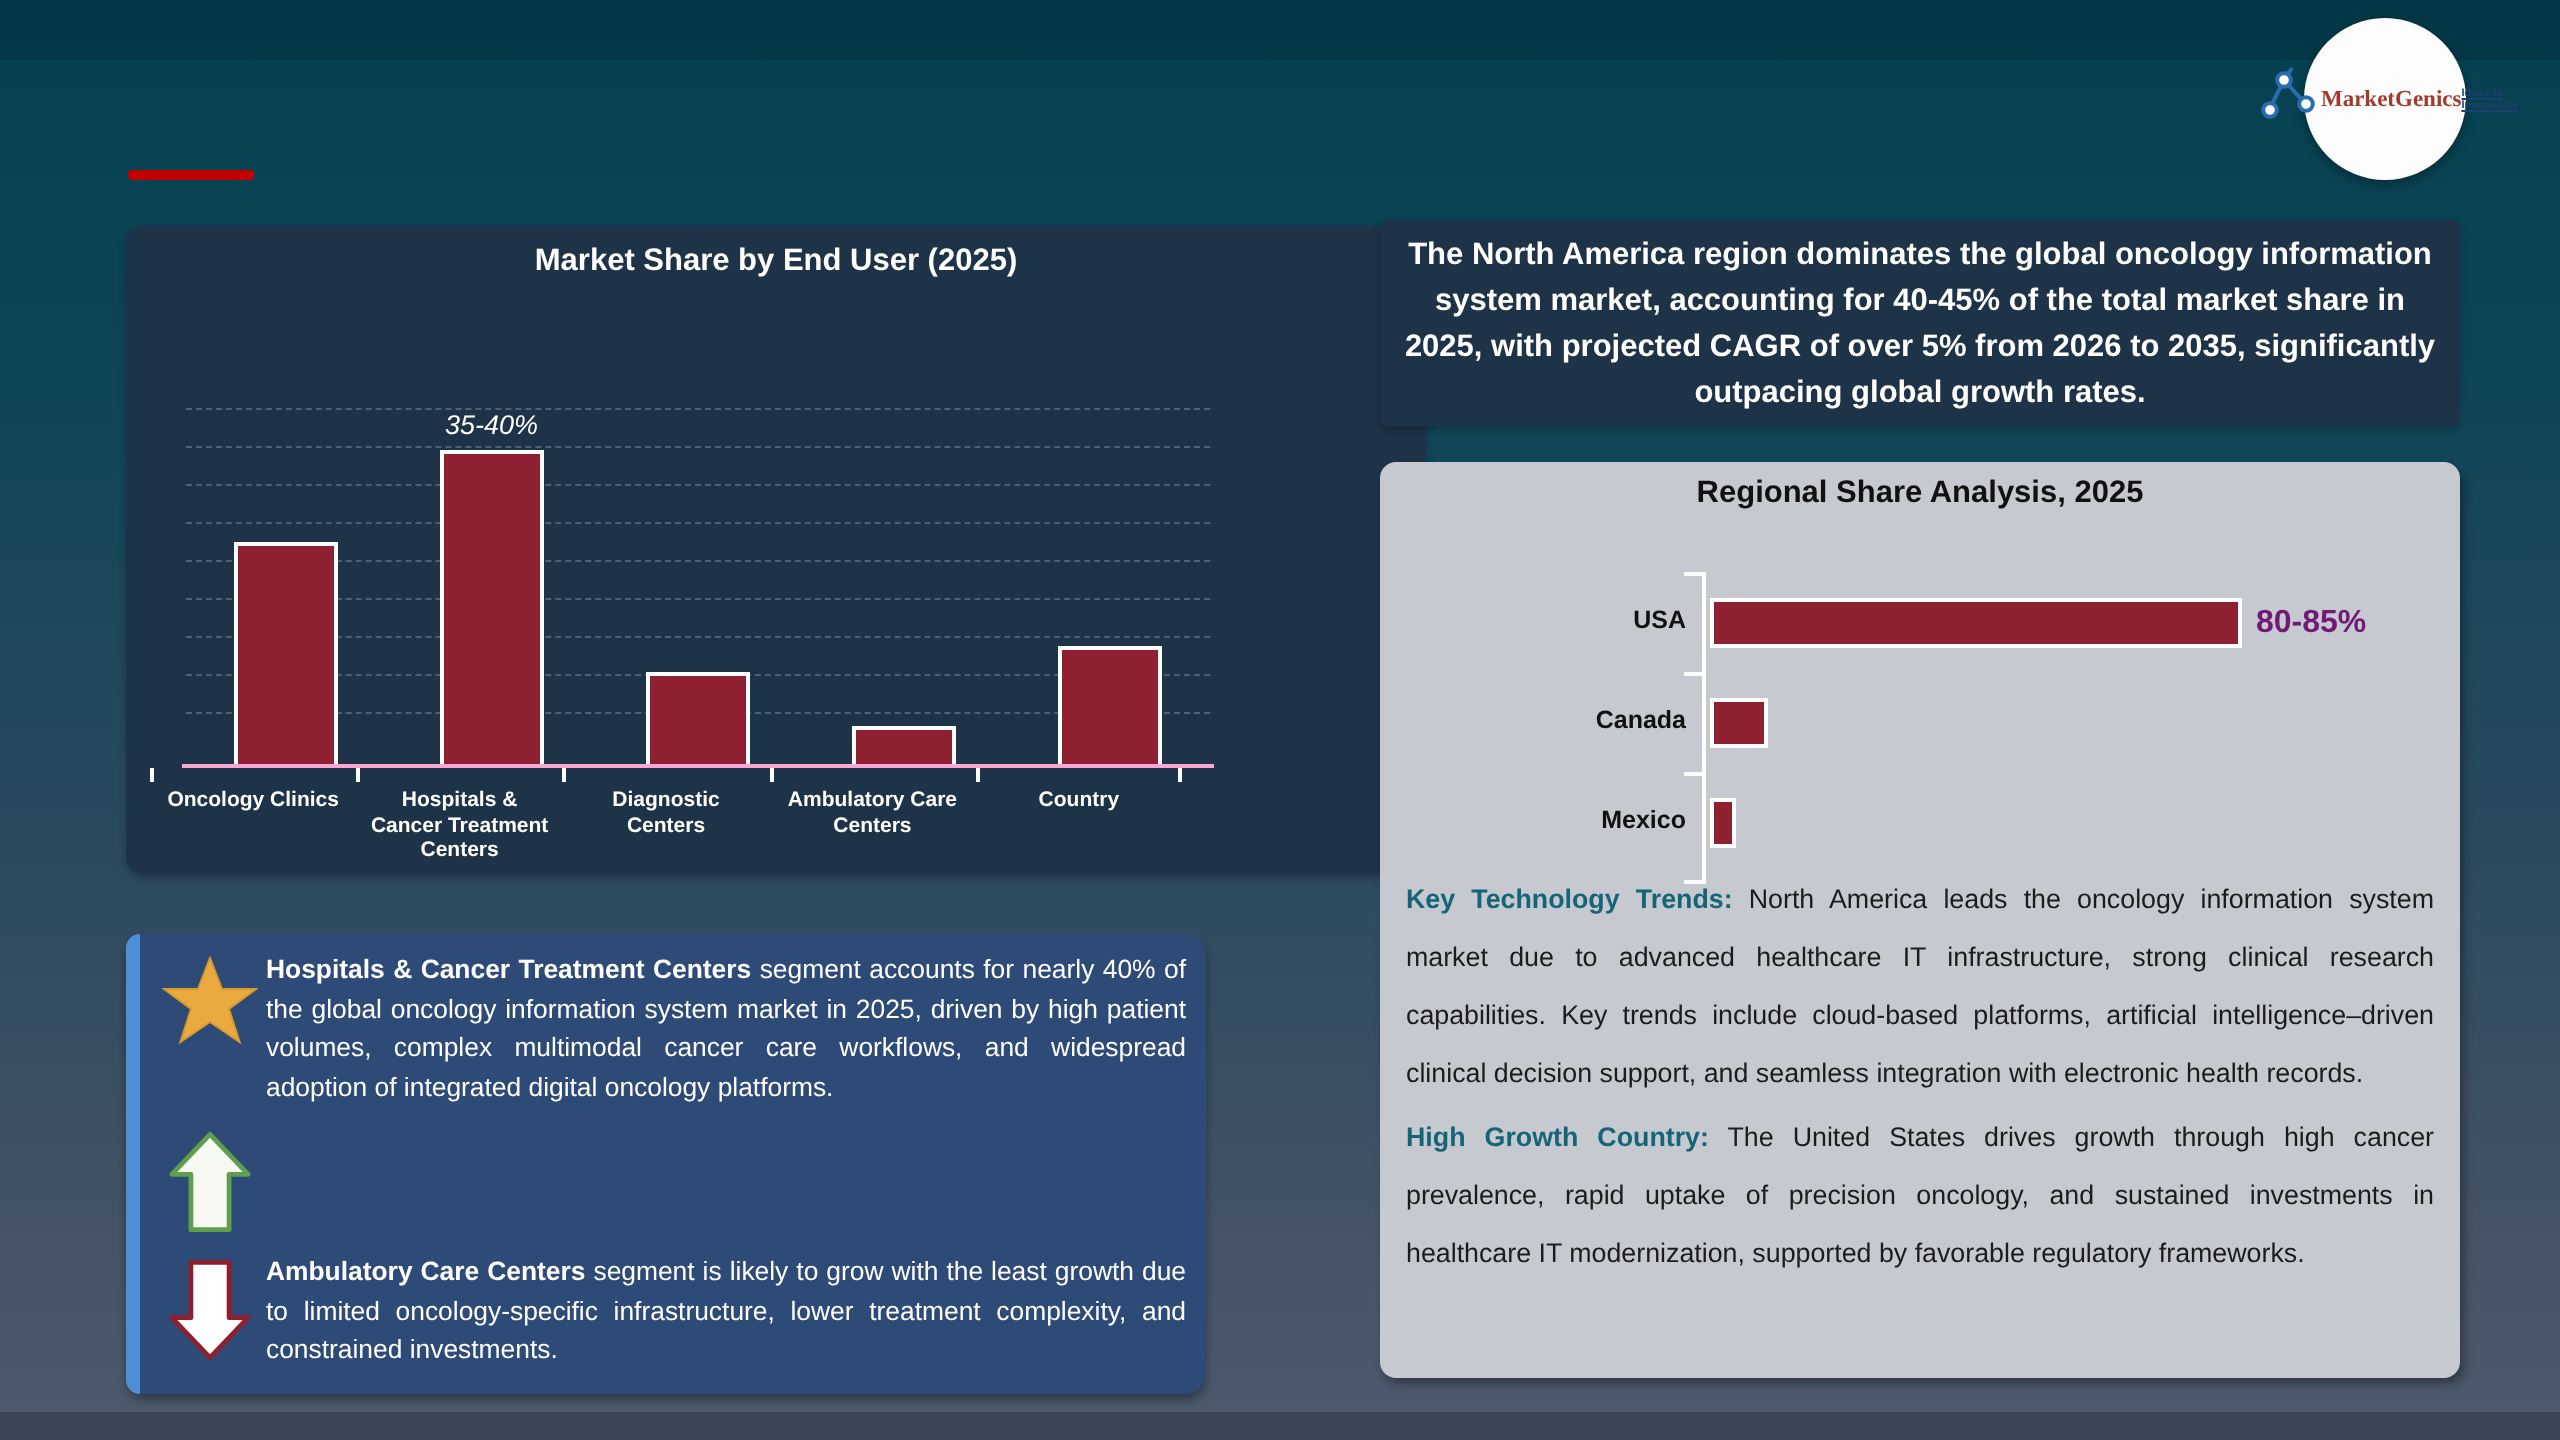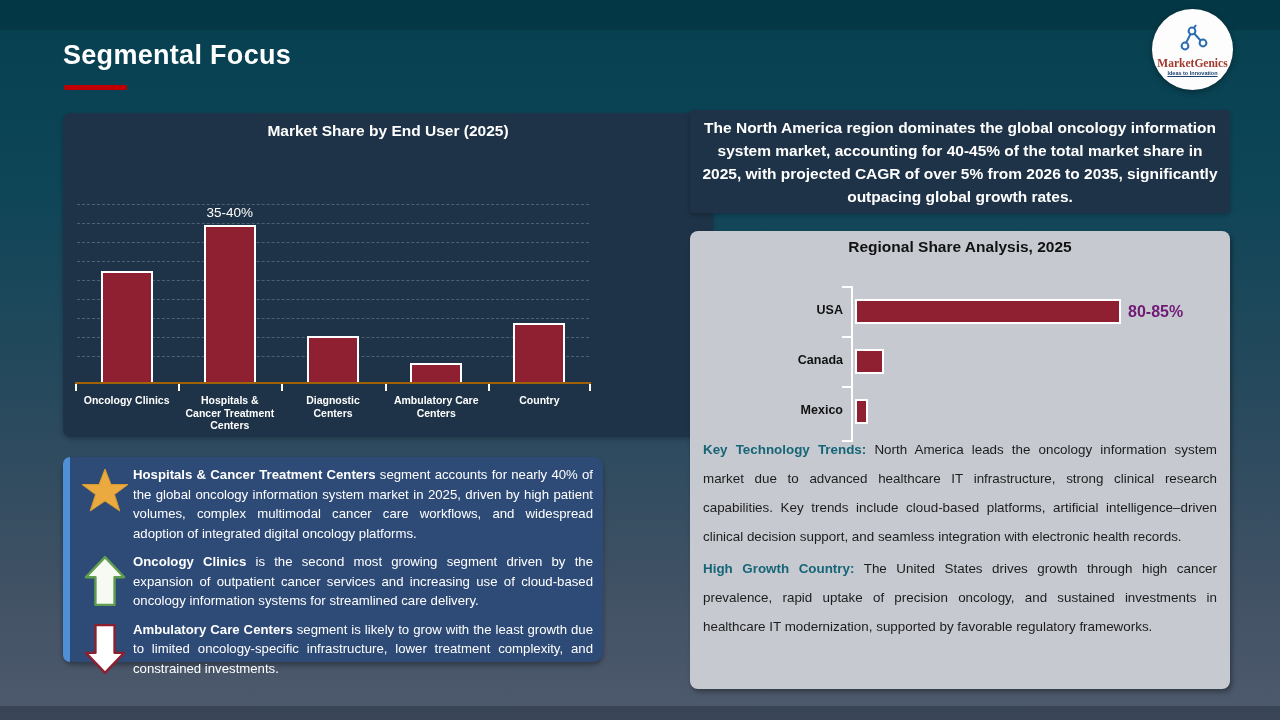--- a/index.html
+++ b/index.html
@@ -8,38 +8,38 @@
     font-family:"Liberation Sans",sans-serif;
     background:linear-gradient(180deg,#06404f 0%,#0d4557 25%,#2c4a5e 60%,#445366 85%,#4e5a6d 100%);
   }
   .top-band{position:absolute;top:0;left:0;right:0;height:30px;background:rgba(0,22,32,.20);}
   .bottom-band{position:absolute;bottom:0;left:0;right:0;height:14px;background:rgba(8,18,34,.28);}
 
   .page-title{position:absolute;left:63px;top:40px;font-size:27px;font-weight:bold;color:#fff;letter-spacing:.3px;}
   .title-underline{position:absolute;left:64px;top:85px;width:63px;height:5px;background:var(--accent-red);border-radius:2px;}
 
   .logo{position:absolute;left:1152px;top:9px;width:81px;height:81px;background:#fdfdfd;border-radius:50%;
-        box-shadow:0 2px 6px rgba(0,0,0,.35);display:flex;flex-direction:column;align-items:center;justify-content:center;}
+        box-shadow:0 2px 6px rgba(0,0,0,.35);display:flex;align-items:center;justify-content:center;}
   .logo-name{font-family:"Liberation Serif",serif;font-weight:bold;font-size:11.5px;color:#a03a2d;line-height:12px;}
   .logo-tagline{font-size:5.5px;font-weight:bold;color:#1c3f6e;text-decoration:underline;margin-top:1px;}
 
   
   .chart-panel{position:absolute;left:63px;top:113px;width:650px;height:324px;background:var(--panel-navy);border-radius:8px;box-shadow:0 2px 4px rgba(0,0,0,.25);}
   .chart-panel-title{position:absolute;top:9px;left:0;right:0;text-align:center;color:#fff;font-weight:bold;font-size:15.5px;}
-  .vplot{position:absolute;left:12px;top:28px;width:516px;height:241px;border-bottom:2px solid #a16207;}
+  .vplot{position:absolute;left:28px;top:28px;width:516px;height:241px;border-bottom:2px solid #f9a8d4;font-style:italic;}
   .gridline{position:absolute;left:2px;right:2px;height:0;border-top:1px dashed rgba(168,184,199,.35);}
   .vbar{position:absolute;bottom:0;width:52px;background:var(--bar-fill);border:2px solid #fff;border-bottom:none;box-sizing:border-box;}
   .vbar-label{position:absolute;width:104px;text-align:center;color:#fff;font-size:13.5px;}
   .vaxis{position:absolute;left:12px;top:271px;width:516px;height:8px;}
   .vaxis-tick{position:absolute;top:0;width:2px;height:7px;background:#fff;}
   .vcats{position:absolute;left:12px;top:281px;width:516px;display:flex;}
   .vcat{flex:1;text-align:center;color:#fff;font-weight:bold;font-size:10.5px;line-height:12.5px;padding:0 4px;box-sizing:border-box;}
 
   
-  .insight-box{position:absolute;left:63px;top:457px;width:540px;height:205px;background:var(--insight-blue);border-radius:10px;box-shadow:0 3px 5px rgba(0,0,0,.35);}
+  .insight-box{position:absolute;left:63px;top:467px;width:540px;height:230px;background:var(--insight-blue);border-radius:10px;box-shadow:0 3px 5px rgba(0,0,0,.35);}
   .insight-stripe{position:absolute;left:0;top:0;bottom:0;width:7px;background:var(--insight-stripe);border-radius:10px 0 0 10px;}
   .insight-list{position:absolute;left:14px;top:8px;right:10px;display:flex;flex-direction:column;gap:9px;}
   .insight-item{display:flex;align-items:flex-start;}
   .insight-icon{width:56px;flex:0 0 56px;display:flex;justify-content:center;padding-top:3px;}
   .insight-text{flex:1;color:#fff;font-size:13.2px;line-height:19.5px;text-align:justify;}
   .insight-text b{font-weight:bold;}
 
   
   .highlight-box{position:absolute;left:690px;top:110px;width:540px;height:103px;background:var(--panel-navy);border-radius:4px;
                  display:flex;align-items:center;justify-content:center;padding:0 10px;box-sizing:border-box;box-shadow:0 2px 4px rgba(0,0,0,.25);}
@@ -57,21 +57,20 @@
   .note{font-size:13.4px;line-height:29px;color:#1c1c1c;text-align:justify;margin:0 0 3px 0;}
   .note-lead{color:var(--teal-lead);font-weight:bold;}
 </style>
 </head>
 <body>
 
 <div class="slide">
   <div class="top-band"></div>
   <div class="bottom-band"></div>
 
-  <div class="page-title">Segmental Focus</div>
   <div class="title-underline"></div>
 
   <div class="logo">
     <span>
       <svg width="34" height="30" viewBox="0 0 34 30">
         <g stroke="#2b6cb0" stroke-width="2" fill="none">
           <line x1="16" y1="8" x2="10" y2="20"></line>
           <line x1="16" y1="8" x2="25" y2="18"></line>
           <line x1="16" y1="8" x2="20" y2="2"></line>
           <circle cx="16" cy="8" r="3.4" fill="#fff"></circle>
@@ -132,23 +131,20 @@
         <div class="insight-text">
           <b>Hospitals &amp; Cancer Treatment Centers</b><span> segment accounts for nearly 40% of the global oncology information system market in 2025, driven by high patient volumes, complex multimodal cancer care workflows, and widespread adoption of integrated digital oncology platforms.</span>
         </div>
       </div>
       <div class="insight-item">
         <div class="insight-icon">
           <svg width="42" height="52" viewBox="0 0 44 54">
             <polygon points="22,2 42,23 32,23 32,52 12,52 12,23 2,23" fill="#f7faf2" stroke="#5f9e4f" stroke-width="2.5" stroke-linejoin="round"></polygon>
           </svg>
         </div>
-        <div class="insight-text">
-          <b>Oncology Clinics</b><span> is the second most growing segment driven by the expansion of outpatient cancer services and increasing use of cloud-based oncology information systems for streamlined care delivery.</span>
-        </div>
       </div>
       <div class="insight-item">
         <div class="insight-icon">
           <svg width="42" height="52" viewBox="0 0 44 54">
             <polygon points="22,52 2,31 12,31 12,2 32,2 32,31 42,31" fill="#ffffff" stroke="#8e1f2f" stroke-width="2.5" stroke-linejoin="round"></polygon>
           </svg>
         </div>
         <div class="insight-text">
           <b>Ambulatory Care Centers</b><span> segment is likely to grow with the least growth due to limited oncology-specific infrastructure, lower treatment complexity, and constrained investments.</span>
         </div>

